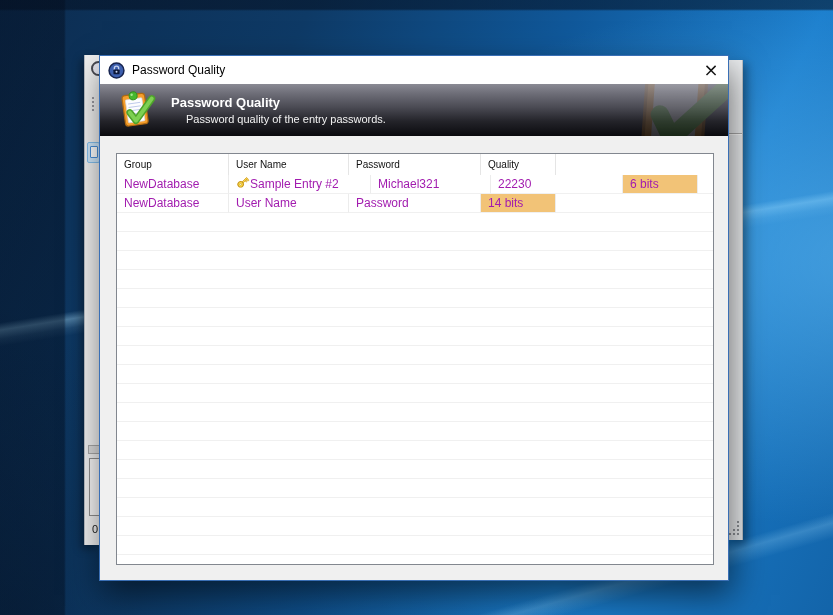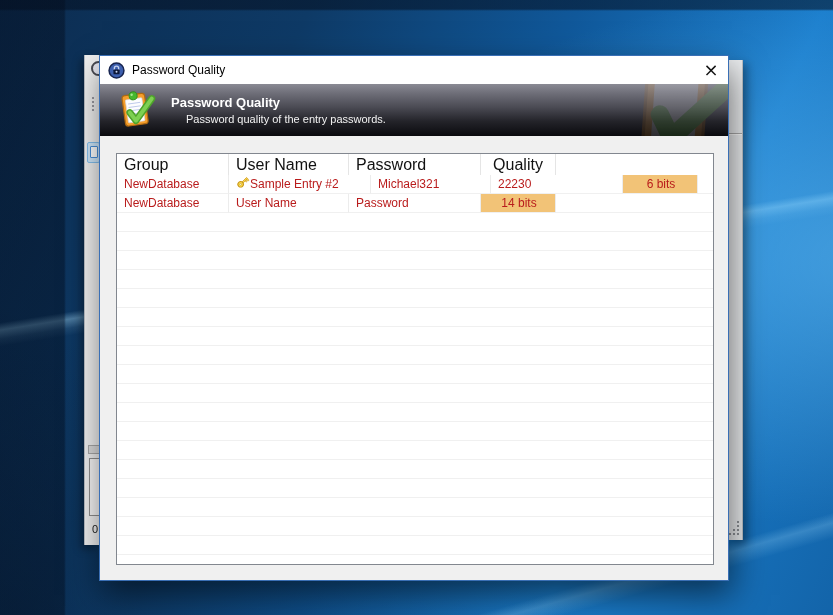--- a/index.html
+++ b/index.html
@@ -73,33 +73,33 @@
   .banner-sub { color:#f2f2f2; font-size:11px; margin-top:3px; margin-left:15px; }
   .watermark { position:absolute; right:-4px; top:-28px; width:110px; height:110px;
     opacity:.14; transform:rotate(12deg); z-index:1; }
 
   
   .table {
     position:absolute; left:16px; top:97px; width:598px; height:412px;
     background:#fff; border:1px solid #82878f; overflow:hidden;
   }
   .thead { display:flex; height:21px; background:#fff; }
-  .th { font-size:16px; color:#111; line-height:21px; padding:0 7px;
+  .th { font-size:10px; color:#111; line-height:21px; padding:0 7px;
     border-right:1px solid #e5e5e5; overflow:hidden; white-space:nowrap; }
   .tbody { position:relative; height:calc(100% - 21px);
     background:repeating-linear-gradient(180deg, #fff 0px, #fff 18px, #f0f0f0 18px, #f0f0f0 19px); }
   .row { display:flex; height:19px; background:#fff; }
-  .td { font-size:12px; color:#b91c1c; line-height:18px; padding:0 7px;
+  .td { font-size:12px; color:#a21caf; line-height:18px; padding:0 7px;
     border-right:1px solid #ececec; border-bottom:1px solid #f0f0f0;
     overflow:hidden; white-space:nowrap; }
   .col-group   { width:112px; flex:0 0 auto; }
   .col-title   { width:142px; flex:0 0 auto; }
   .col-user    { width:120px; flex:0 0 auto; }
   .col-pass    { width:132px; flex:0 0 auto; }
-  .col-quality { width:75px;  flex:0 0 auto; text-align:center; }
+  .col-quality { width:75px;  flex:0 0 auto; text-align:left; }
   .col-rest    { flex:1 1 auto; border-right:none; }
   .td.col-quality { background:#F2C377; padding-right:5px; }
   .td.col-title { display:flex; align-items:flex-start; gap:0; }
   .key-icon-svg { width:14px; height:14px; flex:0 0 auto; }
 </style>
 </head>
 <body>
 
 <div class="desktop">
 

